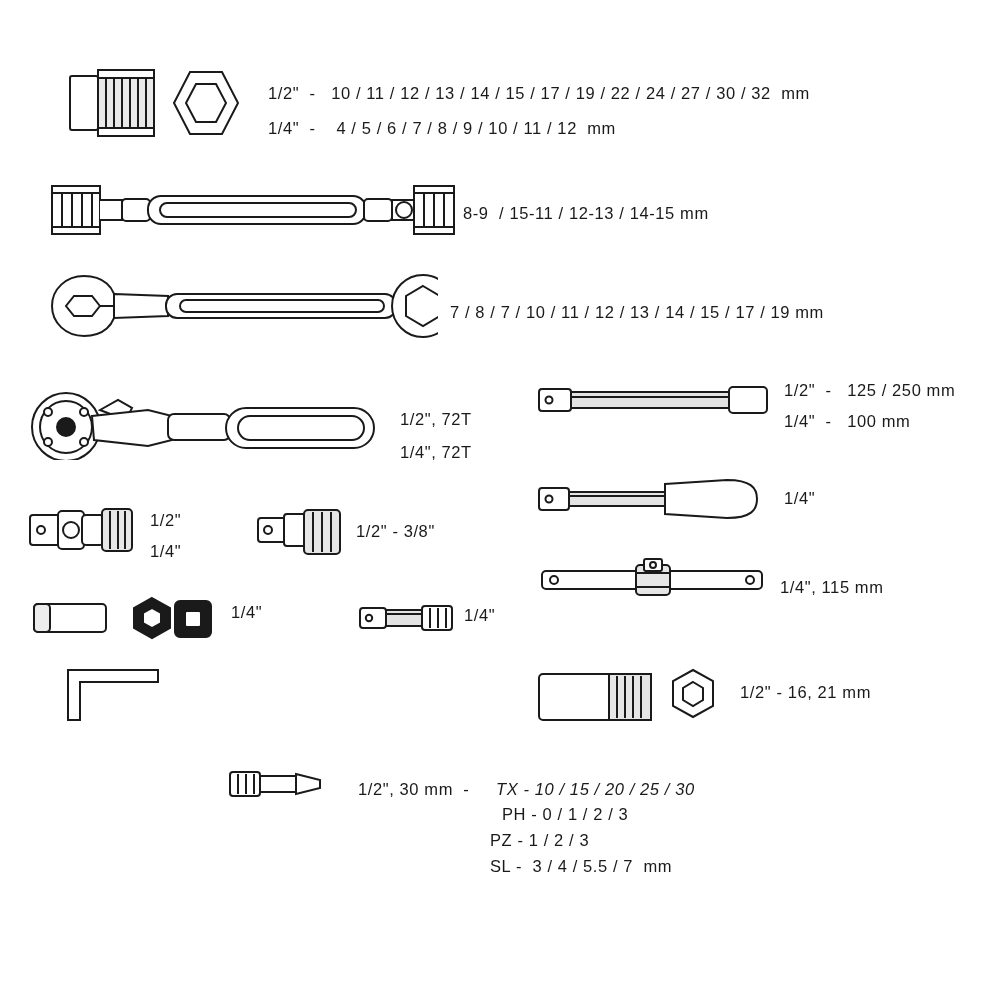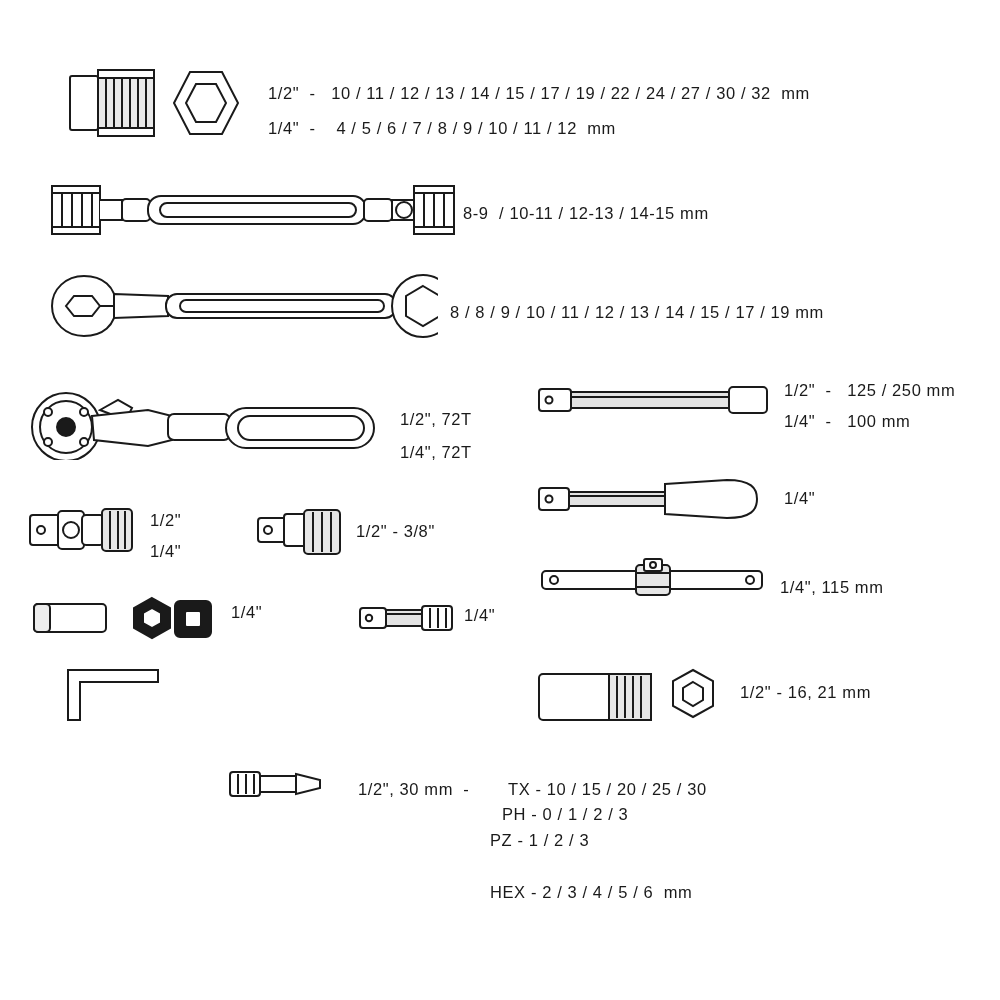--- a/index.html
+++ b/index.html
@@ -74,36 +74,36 @@
         <circle cx="356" cy="32" r="8" fill="#ffffff"></circle>
         <rect x="366" y="8" width="40" height="48" rx="3" fill="#ffffff"></rect>
         <line x1="376" y1="10" x2="376" y2="54"></line>
         <line x1="386" y1="10" x2="386" y2="54"></line>
         <line x1="396" y1="10" x2="396" y2="54"></line>
         <rect x="366" y="8" width="40" height="7" fill="#ffffff"></rect>
         <rect x="366" y="49" width="40" height="7" fill="#ffffff"></rect>
       </g>
     </svg>
   </div>
-  <div class="spec" style="left:463px; top:202px;">8-9  / 10-11 / 12-13 / 14-15 mm</div>
+  <div class="spec" style="left:463px; top:202px;">8-9  / 15-11 / 12-13 / 14-15 mm</div>
 
   <div class="art" style="left:48px; top:272px;">
     <svg width="390" height="68" viewBox="0 0 390 68">
       <g fill="none" stroke="#1a1a1a" stroke-width="2">
         <path d="M68,34 C68,14 54,4 36,4 C18,4 4,17 4,34 C4,51 18,64 36,64 C54,64 68,54 68,34
                  L52,34 L44,24 L26,24 L18,34 L26,44 L44,44 L52,34 Z" fill="#ffffff"></path>
         <path d="M66,22 L120,24 L120,44 L66,46 Z" fill="#ffffff"></path>
         <rect x="118" y="22" width="230" height="24" rx="11" fill="#ffffff"></rect>
         <rect x="132" y="28" width="204" height="12" rx="6" fill="#ffffff"></rect>
         <circle cx="375" cy="34" r="31" fill="#ffffff"></circle>
         <polygon points="375,14 392,24 392,44 375,54 358,44 358,24" fill="#ffffff"></polygon>
       </g>
     </svg>
   </div>
-  <div class="spec" style="left:450px; top:301px;">8 / 8 / 9 / 10 / 11 / 12 / 13 / 14 / 15 / 17 / 19 mm</div>
+  <div class="spec" style="left:450px; top:301px;">7 / 8 / 7 / 10 / 11 / 12 / 13 / 14 / 15 / 17 / 19 mm</div>
 
   <div class="art" style="left:22px; top:390px;">
     <svg width="356" height="70" viewBox="0 0 356 70">
       <g fill="none" stroke="#1a1a1a" stroke-width="2">
         <circle cx="44" cy="37" r="34" fill="#ffffff"></circle>
         <circle cx="44" cy="37" r="26" fill="#ffffff"></circle>
         <circle cx="44" cy="37" r="9" fill="#1a1a1a"></circle>
         <circle cx="26" cy="22" r="4" fill="#ffffff"></circle>
         <circle cx="62" cy="22" r="4" fill="#ffffff"></circle>
         <circle cx="26" cy="52" r="4" fill="#ffffff"></circle>
@@ -264,18 +264,18 @@
         <rect x="2" y="6" width="30" height="24" rx="3" fill="#ffffff"></rect>
         <line x1="10" y1="8" x2="10" y2="28"></line>
         <line x1="18" y1="8" x2="18" y2="28"></line>
         <line x1="26" y1="8" x2="26" y2="28"></line>
         <rect x="32" y="10" width="36" height="16" fill="#ffffff"></rect>
         <path d="M68,8 L92,14 L92,22 L68,28 Z" fill="#ffffff"></path>
       </g>
     </svg>
   </div>
   <div class="spec" style="left:358px; top:778px;">1/2", 30 mm  -</div>
-  <div class="spec" style="left:508px; top:778px;">TX - 10 / 15 / 20 / 25 / 30</div>
+  <div class="spec" style="left:496px; top:778px;font-style:italic;">TX - 10 / 15 / 20 / 25 / 30</div>
   <div class="spec" style="left:502px; top:803px;">PH - 0 / 1 / 2 / 3</div>
   <div class="spec" style="left:490px; top:829px;text-align:center;">PZ - 1 / 2 / 3</div>
-  <div class="spec" style="left:490px; top:881px;">HEX - 2 / 3 / 4 / 5 / 6  mm</div>
+  <div class="spec" style="left:490px; top:855px;">SL -  3 / 4 / 5.5 / 7  mm</div>
 
 </div>
 
 </body></html>

